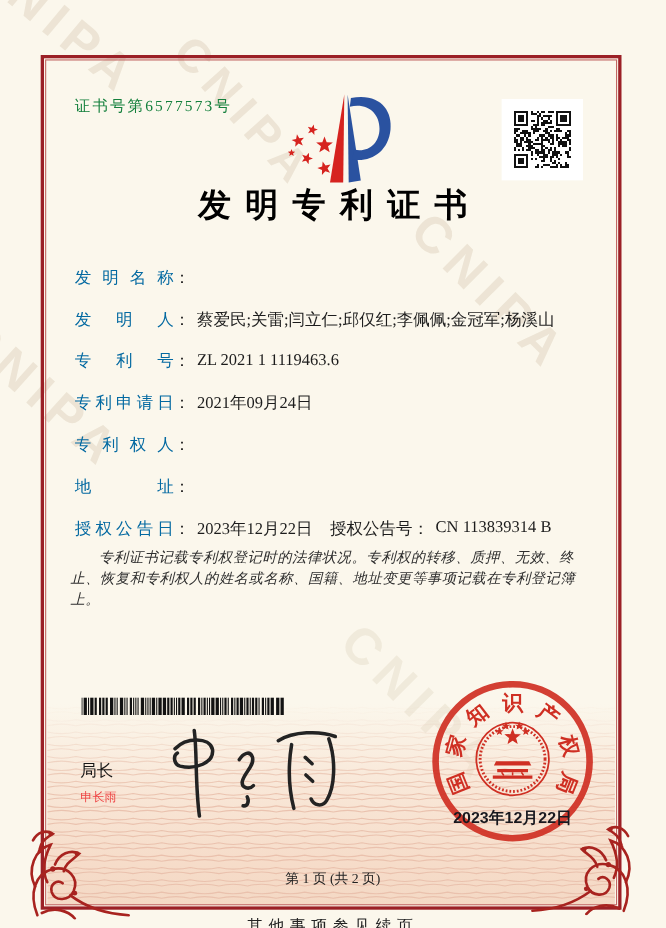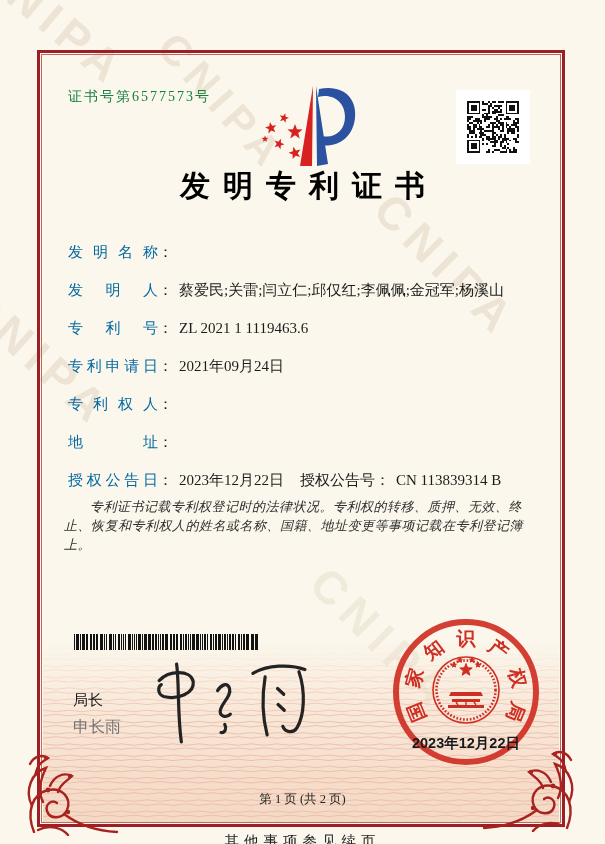--- a/index.html
+++ b/index.html
@@ -72,21 +72,21 @@
   }
   .barcode .bar{background:#121212;height:100%;}
   .barcode .gap{background:transparent;height:100%;}
   
   .signer-title{
     position:absolute;left:73px;top:691px;z-index:4;
     font-family:"Liberation Sans","DejaVu Sans",sans-serif;font-size:15px;color:#161616;
   }
   .signer-name{
     position:absolute;left:73px;top:717px;z-index:4;
-    font-family:"Liberation Sans","DejaVu Sans",sans-serif;font-size:16px;color:#737373;
+    font-family:"Liberation Sans","DejaVu Sans",sans-serif;font-size:11px;color:#ef4444;
   }
   .signature{position:absolute;left:150px;top:656px;z-index:4;transform:rotate(-2deg);}
   
   .seal{position:absolute;left:386px;top:612px;z-index:6;}
   
   .ornament-left{position:absolute;left:24px;top:734px;z-index:3;}
   .ornament-right{position:absolute;left:482px;top:730px;z-index:3;}
   
   .footer-page{
     position:absolute;left:0;top:791px;width:100%;text-align:center;z-index:4;

